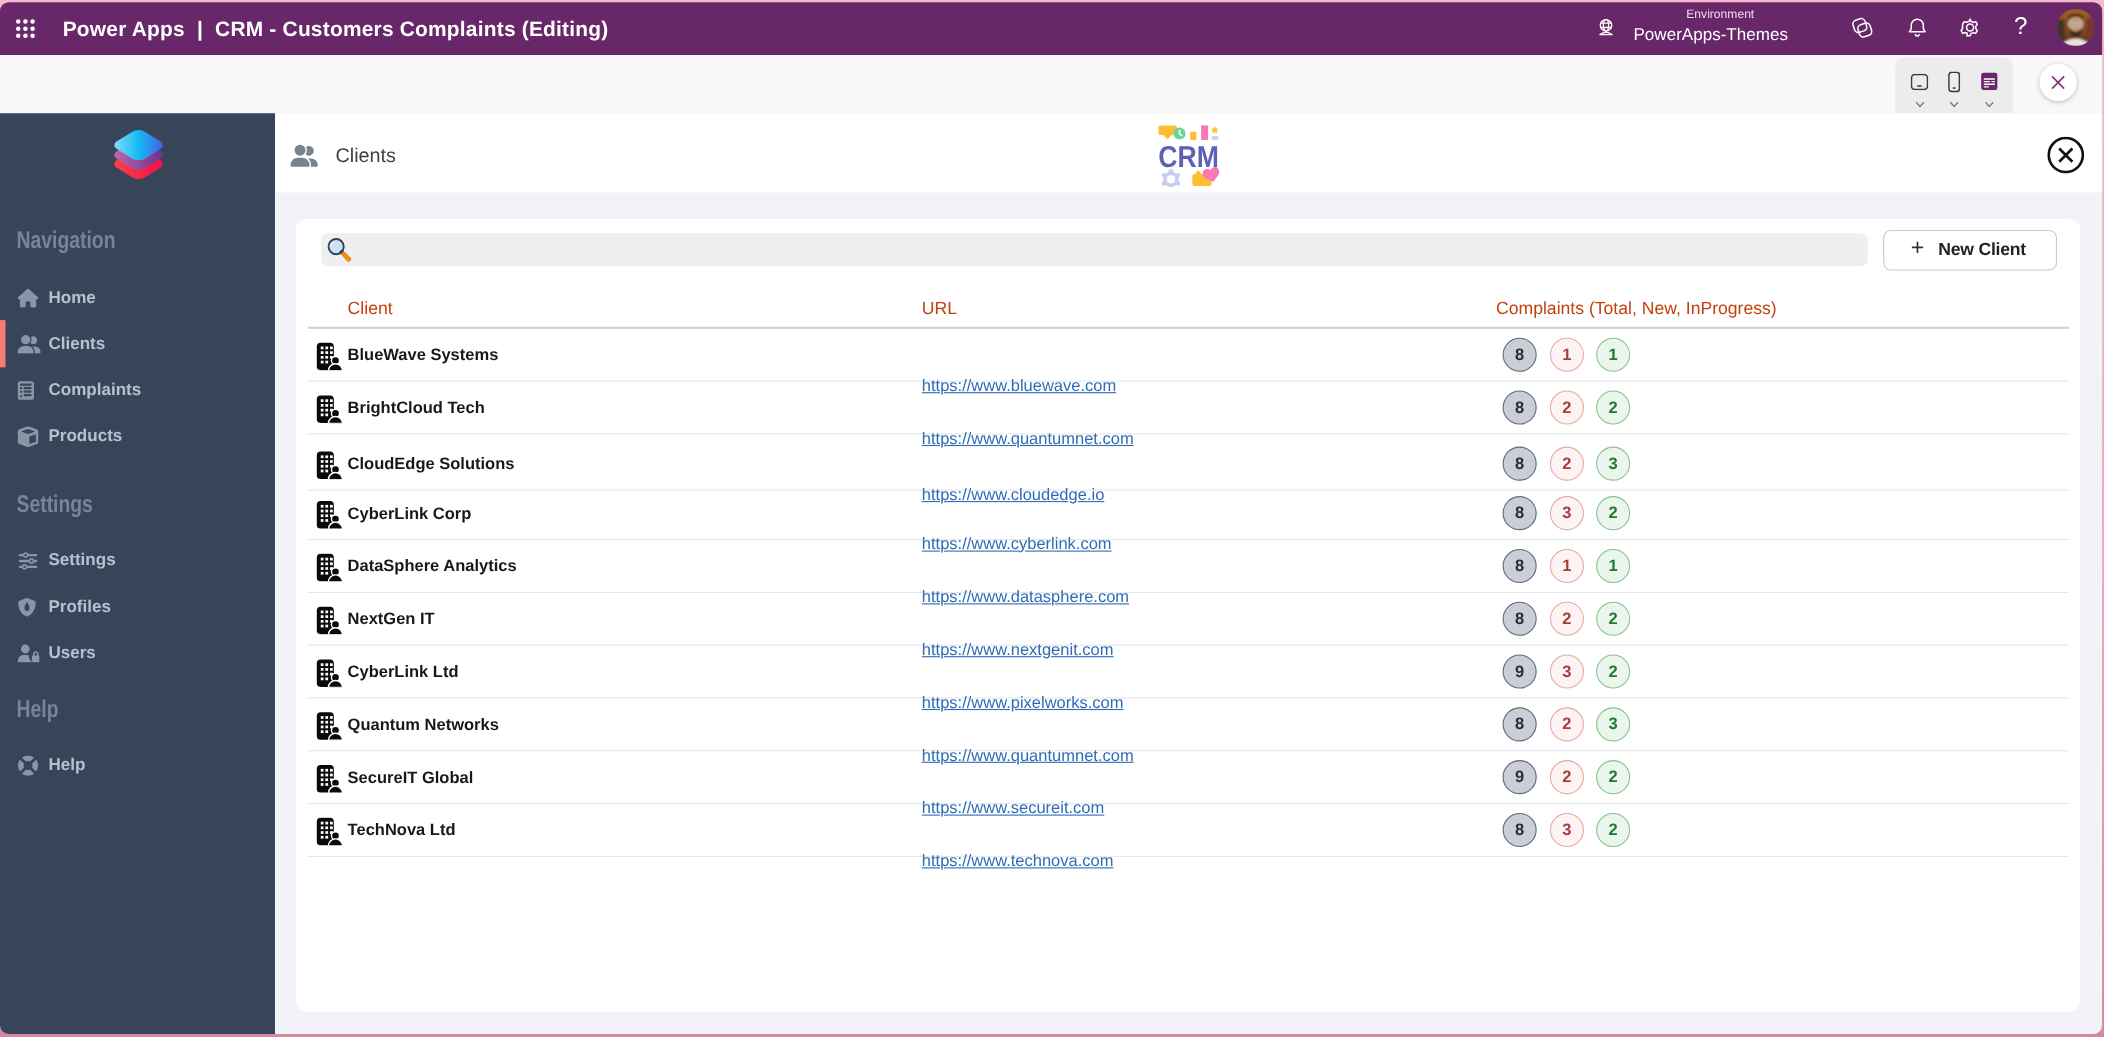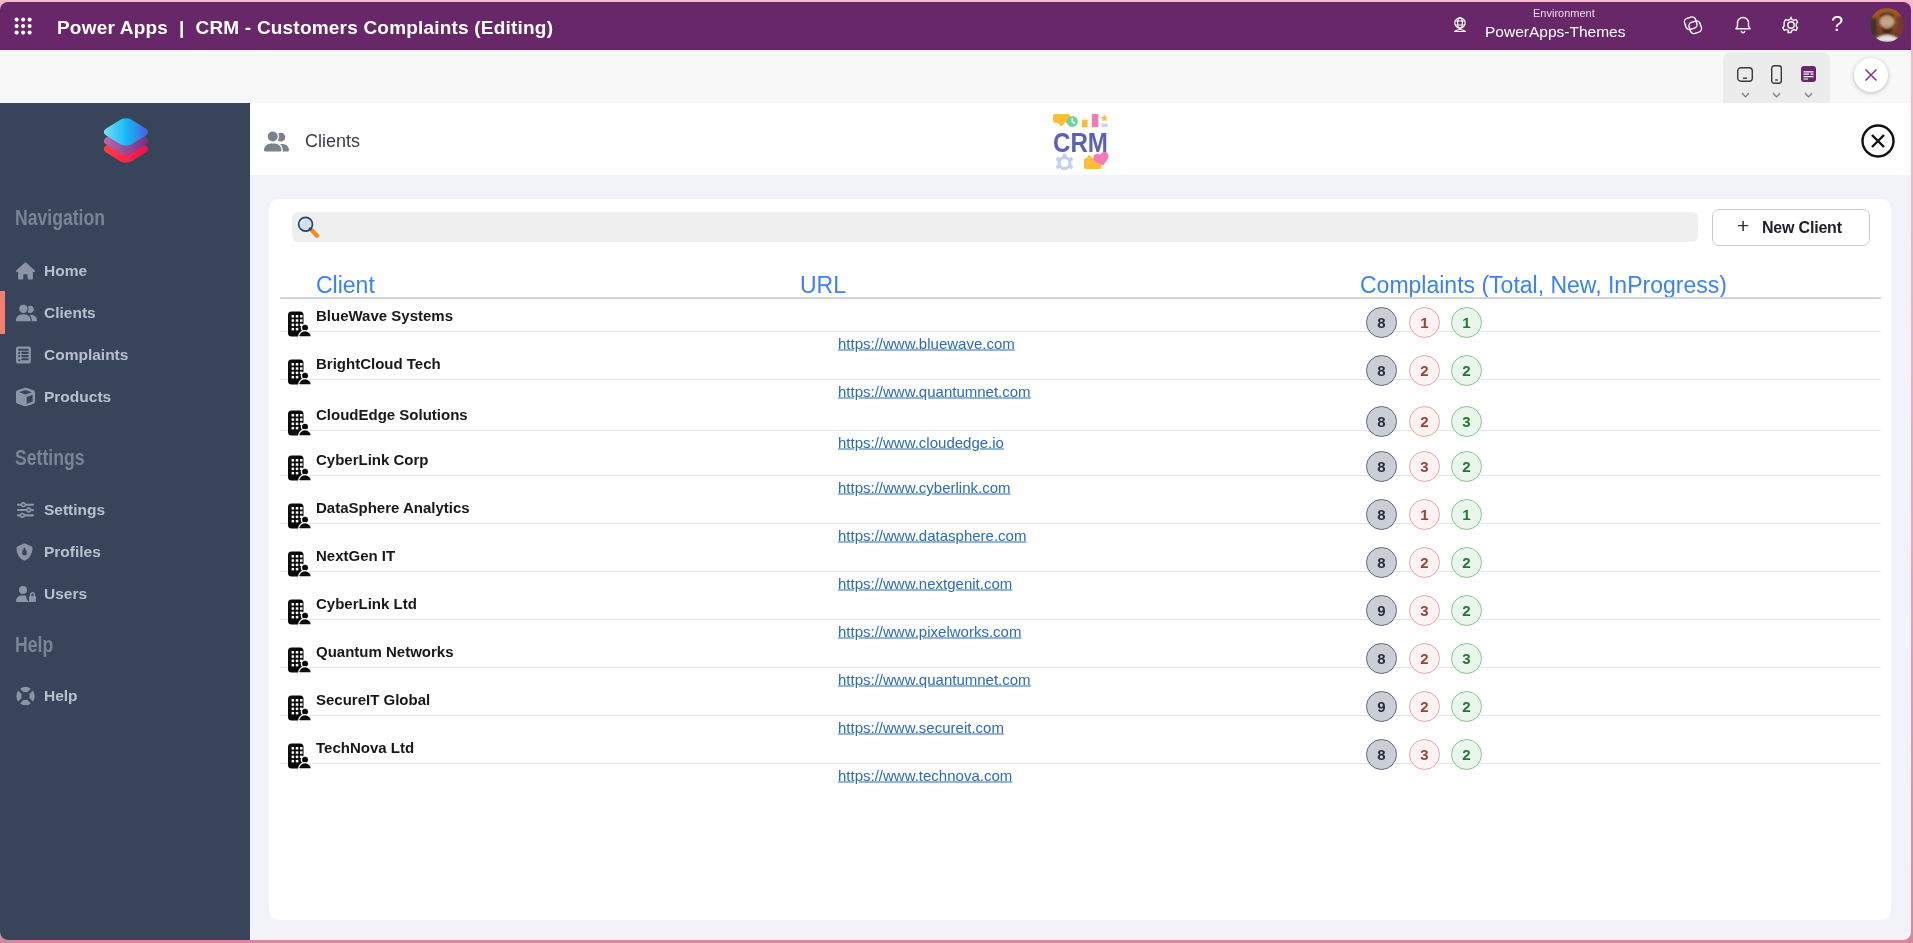--- a/index.html
+++ b/index.html
@@ -37,23 +37,23 @@
   .hdr-title { left:305px; top:131px; font-size:18px; color:#3b3f46; }
   .hdr-close { left:1861px; top:124px; }
 
   
   .card { left:269px; top:199px; width:1622px; height:721px; background:#fff; border-radius:10px; }
   .search { left:292px; top:212px; width:1406px; height:30px; background:#efeff0; border-radius:6px; }
   .newbtn { left:1712px; top:209px; width:158px; height:37px; background:#fff; border:1px solid #c9c9c9; border-radius:7px; color:#202428; }
   .newbtn .plus { position:absolute; left:24px; top:4px; font-size:21px; font-weight:normal; color:#333; }
   .newbtn .txt { position:absolute; left:49px; top:9px; font-size:16px; font-weight:bold; letter-spacing:-.2px; }
 
-  .th { font-size:23px; color:#3b82f6; top:272px; }
+  .th { font-size:16px; color:#c2410c; top:272px; }
   .thline { left:280px; top:297px; width:1601px; height:2px; background:#ccd6da; }
-  .row { left:280px; width:1601px; height:33px; border-bottom:1px solid #e4e7ea; }
+  .row { left:280px; width:1601px; height:48px; border-bottom:1px solid #e4e7ea; }
   .row .bico { position:absolute; left:5px; top:12px; }
   .row .cname { position:absolute; left:36px; top:50%; transform:translateY(-50%); font-size:15px; font-weight:bold; color:#17181a; }
   .row .curl { position:absolute; left:558px; top:50%; transform:translateY(-50%); font-size:15px; color:#2e6cb5; text-decoration:underline;margin-top:28px; }
   .badge { position:absolute; top:8px; width:31px; height:31px; border-radius:50%; font-size:15px; font-weight:bold; text-align:center; line-height:30px; }
   .b1 { left:1086px; background:#ccced6; border:1px solid #5b6b82; color:#232f42; }
   .b2 { left:1129px; background:#fdf3f2; border:1px solid #e7a9a5; color:#a93e38; }
   .b3 { left:1171px; background:#eaf6ec; border:1px solid #85c590; color:#1f7a2e; }
 </style>
 </head>
 <body>
@@ -307,21 +307,21 @@
     <path d="M6 4.2 a5 5 0 0 0 -2.5 3.4" stroke="#eef6fc" stroke-width="1.6" fill="none" stroke-linecap="round"></path>
     <path d="M13.5 13 l1.6 1.5" stroke="#30435a" stroke-width="3.4" stroke-linecap="round"></path>
     <path d="M15.8 15.2 L20 19.7" stroke="#f68b1f" stroke-width="4.4" stroke-linecap="round"></path>
   </svg>
   <div class="abs newbtn">
     <span class="plus">+</span>
     <span class="txt">New Client</span>
   </div>
 
   <div class="abs th" style="left:316px;">Client</div>
-  <div class="abs th" style="left:800px;">URL</div>
+  <div class="abs th" style="left:838px;">URL</div>
   <div class="abs th" style="left:1360px;">Complaints (Total, New, InProgress)</div>
   <div class="abs thline"></div>
 
     <div class="abs row" style="top:299px">
     <span class="bico"><svg width="26" height="26" viewBox="0 0 26 26">
         <rect x="3" y="0.5" width="15.5" height="25" rx="3.5" fill="#0a0a0a"></rect>
         <g fill="#fff">
           <rect x="6.6" y="4" width="2.5" height="2.5"></rect>
           <rect x="10.8" y="4" width="2.5" height="2.5"></rect>
           <rect x="15" y="4" width="2.5" height="2.5"></rect>

